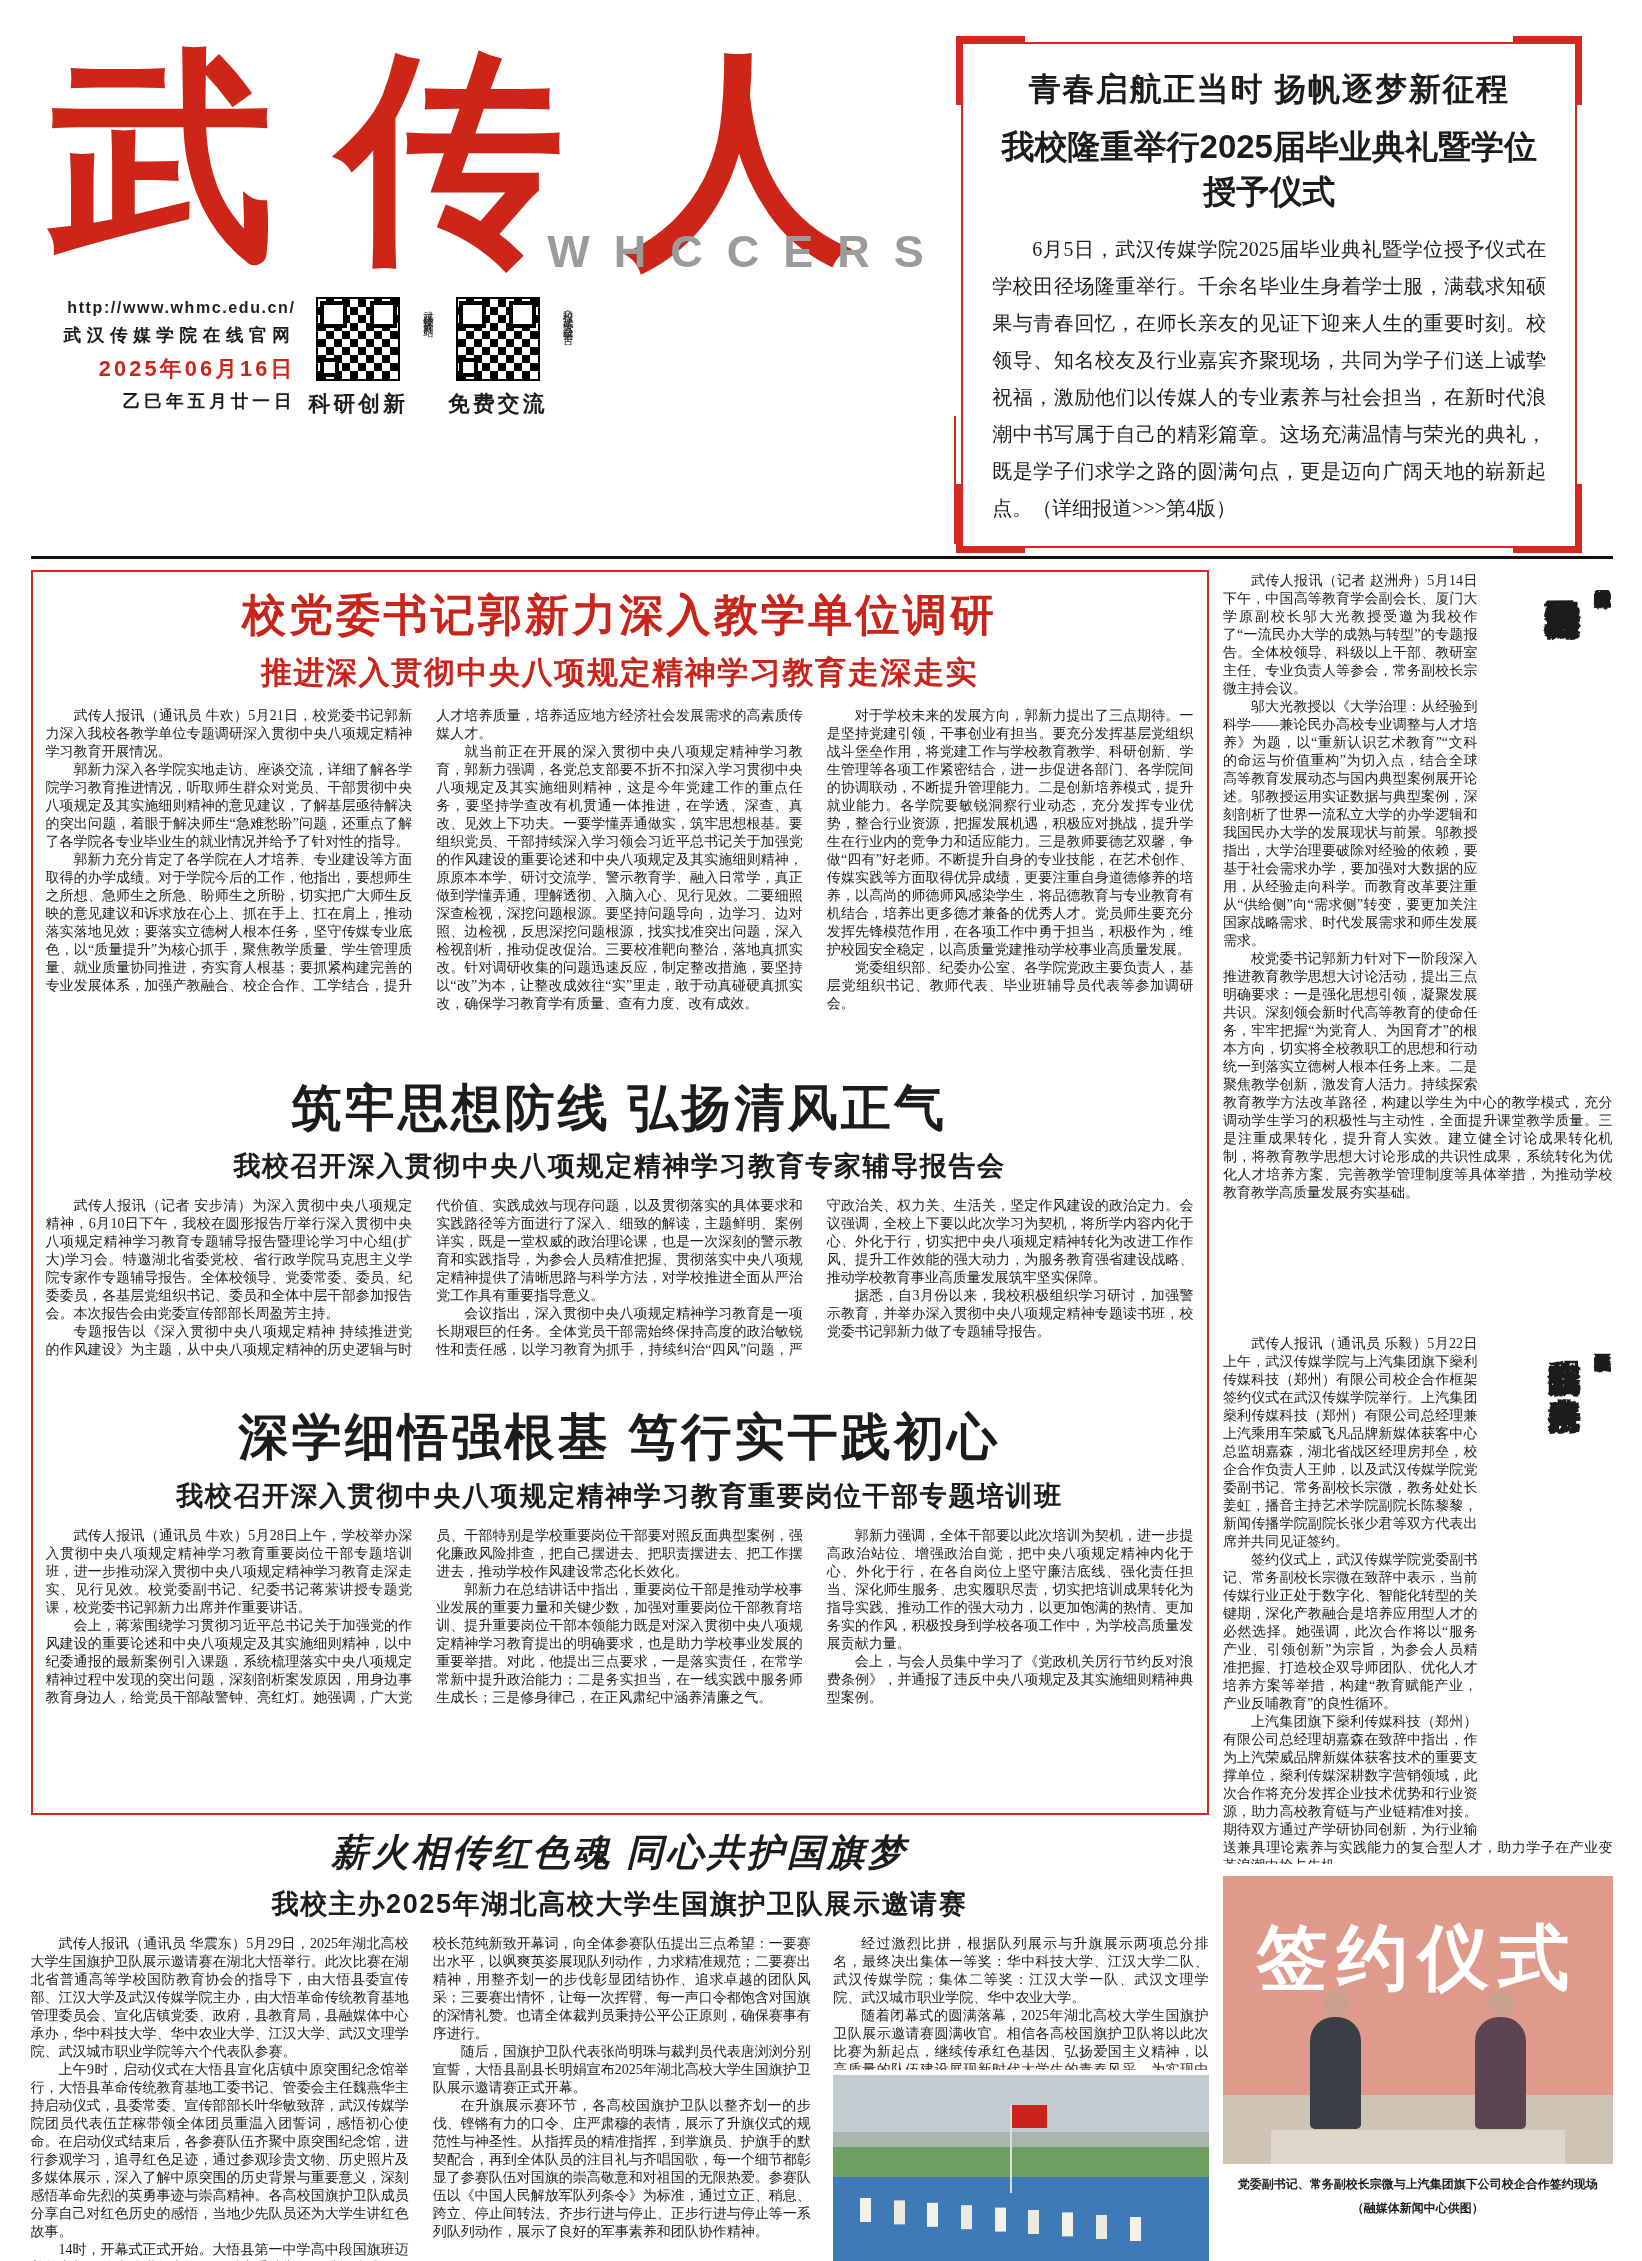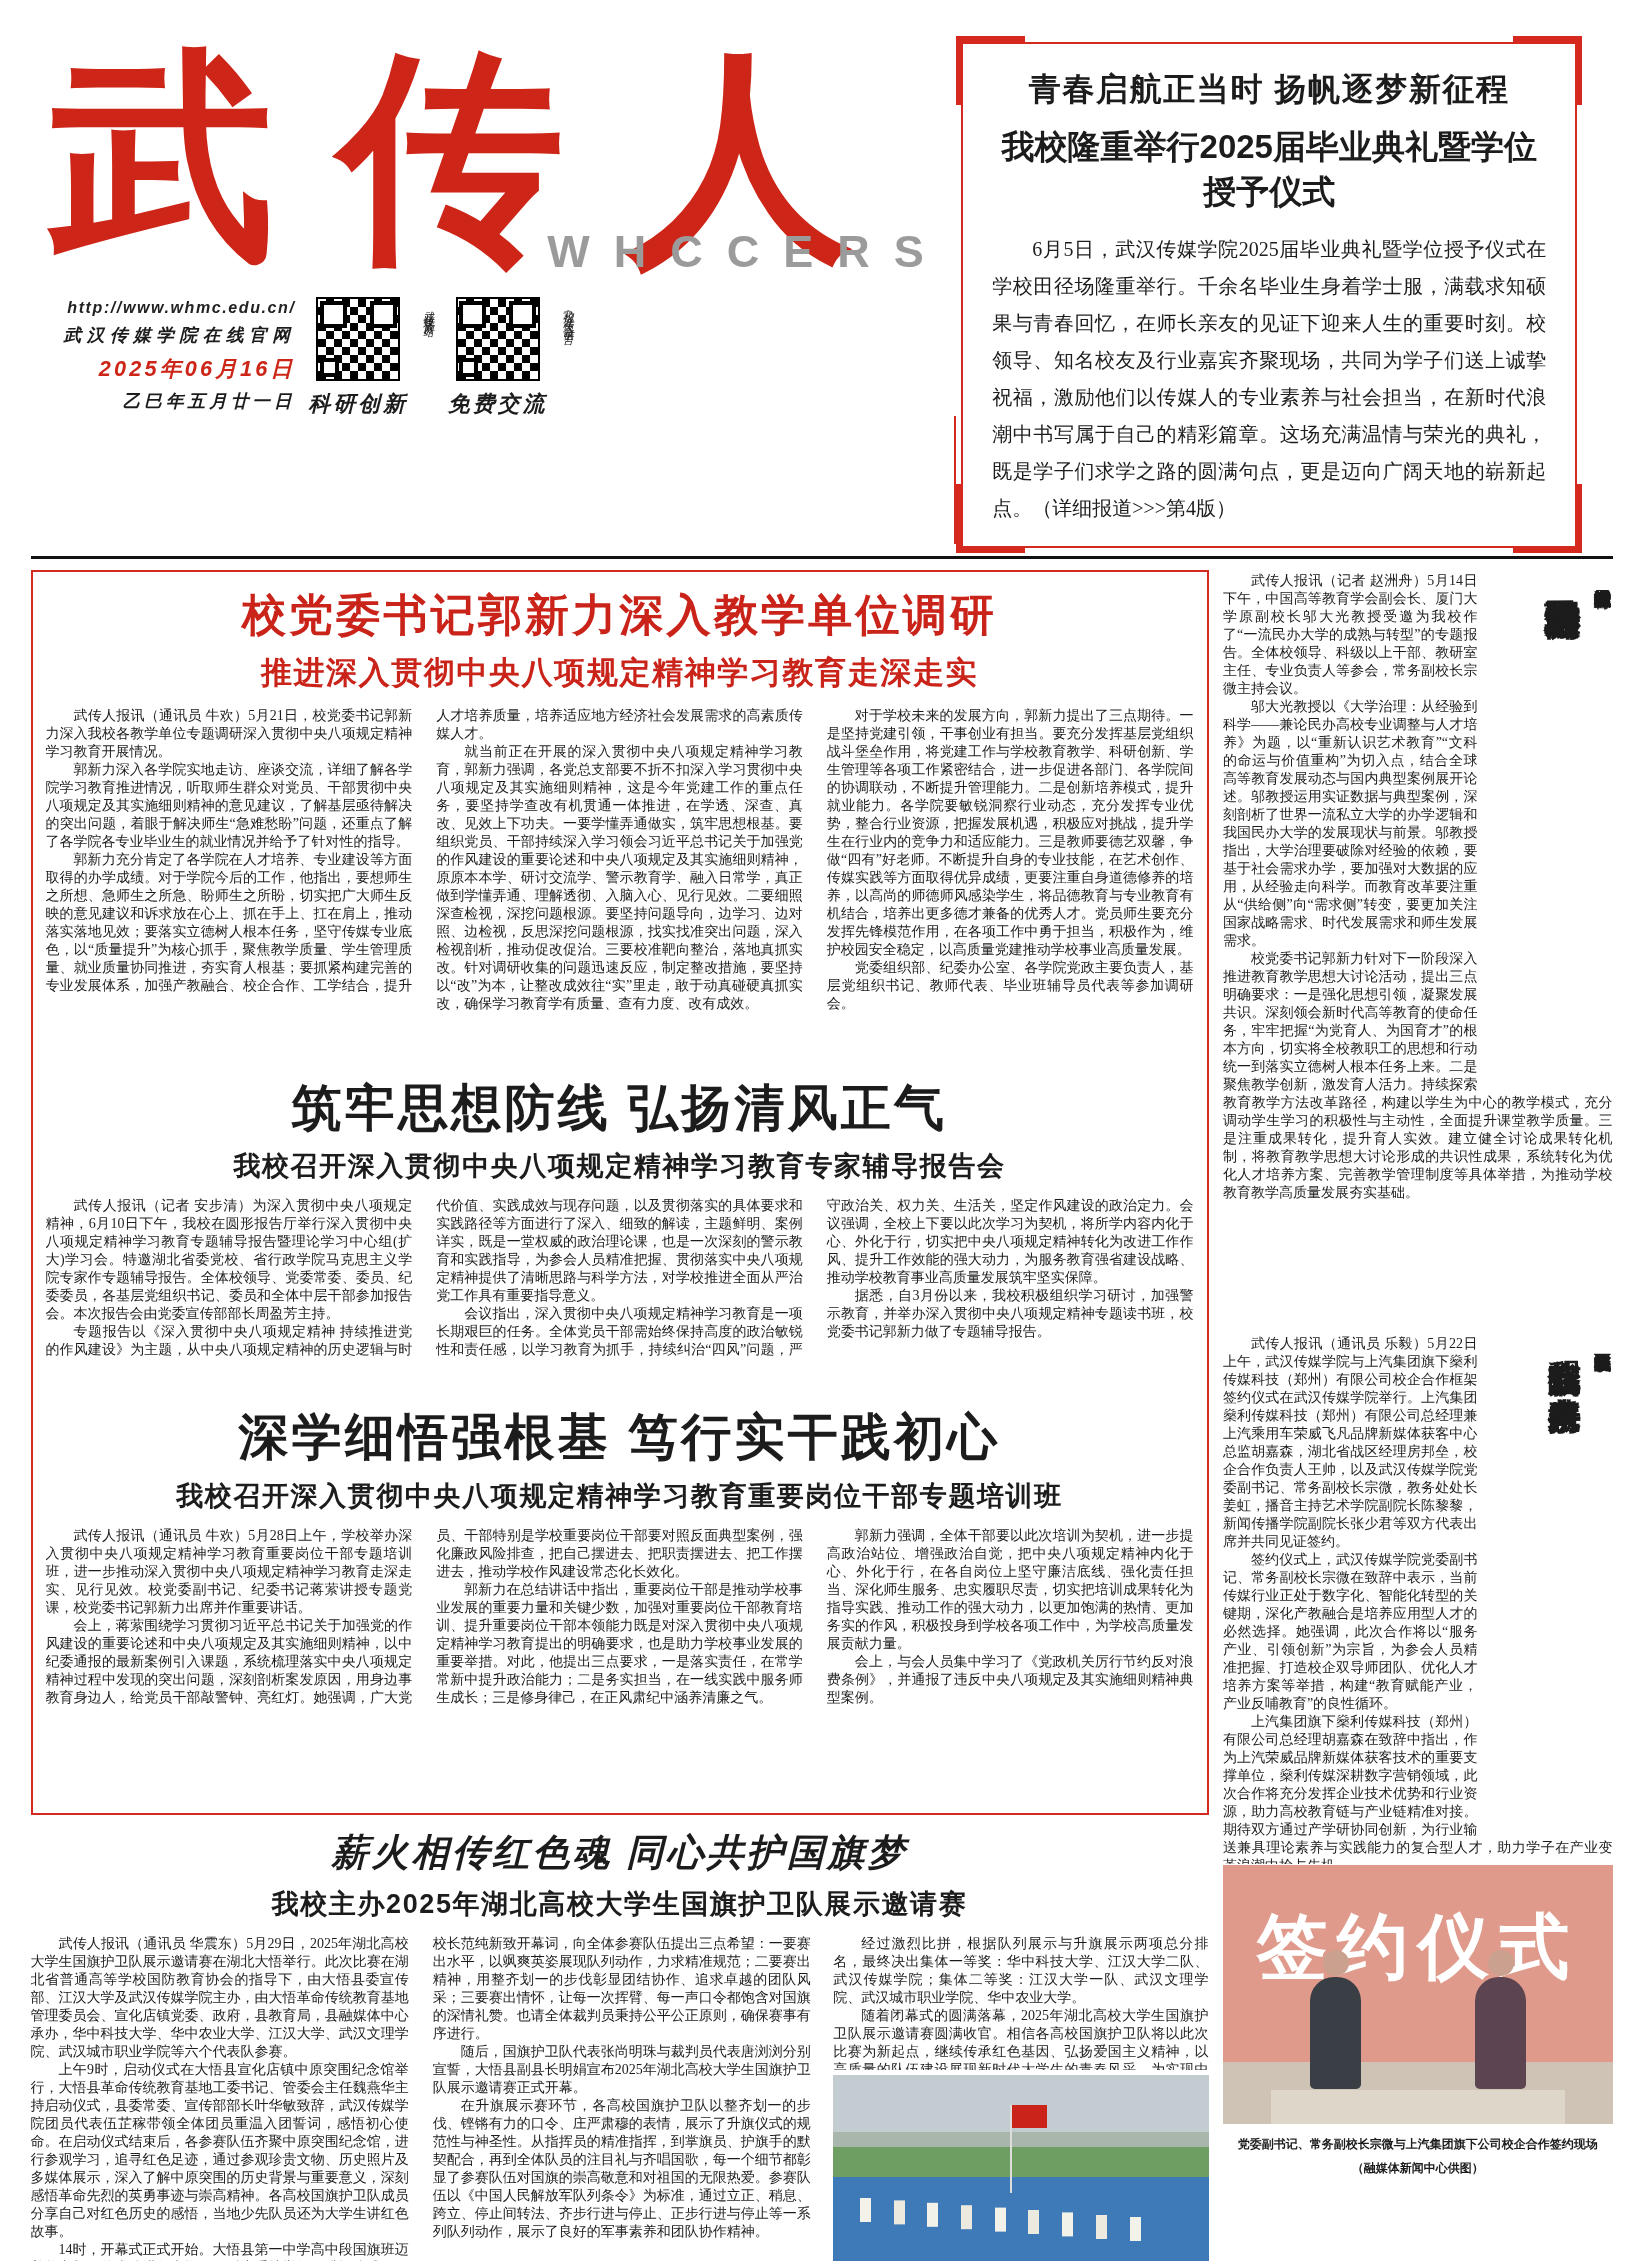--- a/index.html
+++ b/index.html
@@ -10,21 +10,21 @@
 
   
   .masthead { display:flex; align-items:flex-start; }
   .mh-left { width:922px; }
   .logo-cn { font-size:225px; line-height:265px; font-weight:bold; color:#cd2517;
              letter-spacing:64px; white-space:nowrap; padding-left:19px;
              font-family:"DejaVu Serif","Liberation Serif",serif; }
   .logo-en { font-family:"Liberation Sans","DejaVu Sans",sans-serif; color:#9b9b9b;
              font-size:45px; font-weight:bold; letter-spacing:24px;
              text-align:right; margin-top:-63px; padding-right:4.8px; }
-  .info-row { display:flex; align-items:flex-start; margin-top:21px; gap:13px;font-style:italic; }
+  .info-row { display:flex; align-items:flex-start; margin-top:21px; gap:13px; }
   .site-info { width:265px; text-align:right; font-family:"Liberation Sans","DejaVu Sans",sans-serif; }
   .site-url { font-size:16px; letter-spacing:1.6px; font-weight:bold; color:#222; }
   .site-label { font-size:17.6px; letter-spacing:5.6px; margin-top:6.4px; font-weight:bold; }
   .site-date { font-size:21.7px; letter-spacing:3.2px; margin-top:6.4px; color:#cd2517; font-weight:bold; }
   .site-lunar { font-size:17.6px; letter-spacing:4px; margin-top:6.4px; font-weight:bold; }
   .qr-unit { text-align:center; }
   .qr { width:80px; height:80px; position:relative; margin:0 auto;
         background:conic-gradient(#000 90deg,#fff 0 180deg,#000 0 270deg,#fff 0) 0 0/16px 16px;
         outline:2.4px solid #000; }
   .qr::before,.qr::after { content:""; position:absolute; width:19px; height:19px;
@@ -109,21 +109,21 @@
   .vtitles { float:right; display:flex; align-items:flex-start; justify-content:flex-end;
              padding-left:11.2px; gap:8px; }
   .sb1 .vtitles { width:135px; height:507px; }
   .sb2 .vtitles { width:135px; height:502px; }
   .vtitle { writing-mode:vertical-rl; text-orientation:upright; font-weight:900; font-size:36px;
             line-height:1.15; font-family:"Liberation Sans","DejaVu Sans",sans-serif; }
   .sb2 .vtitle { font-size:33px; }
   .vsub { writing-mode:vertical-rl; text-orientation:upright; font-size:17.6px; line-height:1.2;
           font-family:"Liberation Sans","DejaVu Sans",sans-serif; padding-top:4.8px; }
 
-  .photo-sign { height:259px; margin-top:1px; position:relative; overflow:hidden;
+  .photo-sign { height:288px; margin-top:12px; position:relative; overflow:hidden;
      background:linear-gradient(180deg,#df9a8b 0 76%,#cfc3b5 76% 100%); }
   .sign-text { text-align:center; color:#fff; font-size:71px; font-weight:900; letter-spacing:9.6px;
      margin-top:35px; font-family:"Liberation Sans","DejaVu Sans",sans-serif; }
   .p2fig { position:absolute; bottom:35px; width:51px; height:112px; background:#3a3f46;
            border-radius:24px 24px 4.8px 4.8px; }
   .p2fig::before { content:""; position:absolute; top:-27px; left:13px; width:26px; height:26px;
            border-radius:50%; background:#caa18f; }
   .fig-l { left:87px; } .fig-r { right:87px; background:#5c4450; }
   .sign-table { position:absolute; bottom:0; left:48px; right:48px; height:34px; background:#ded6c9; }
 </style>

